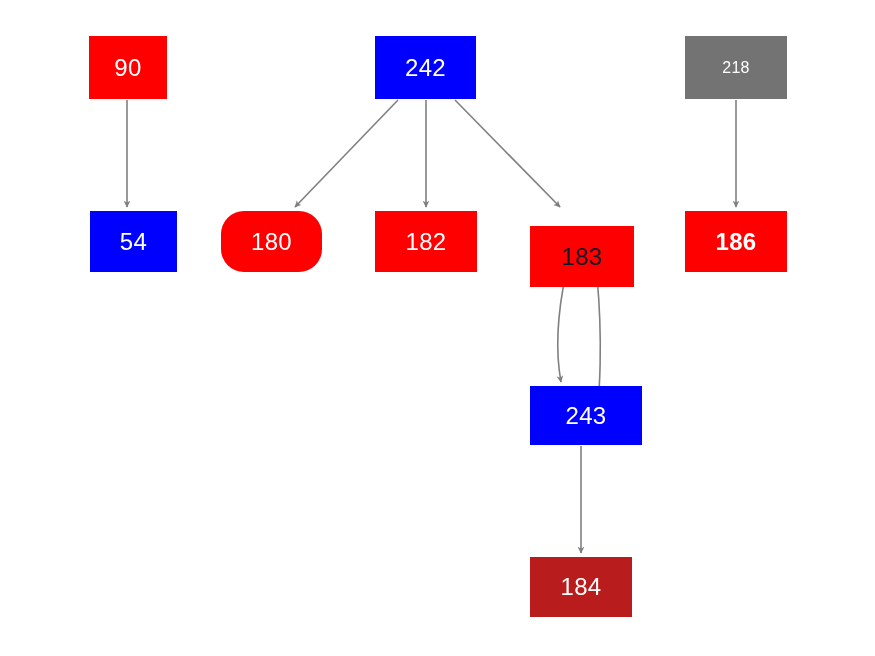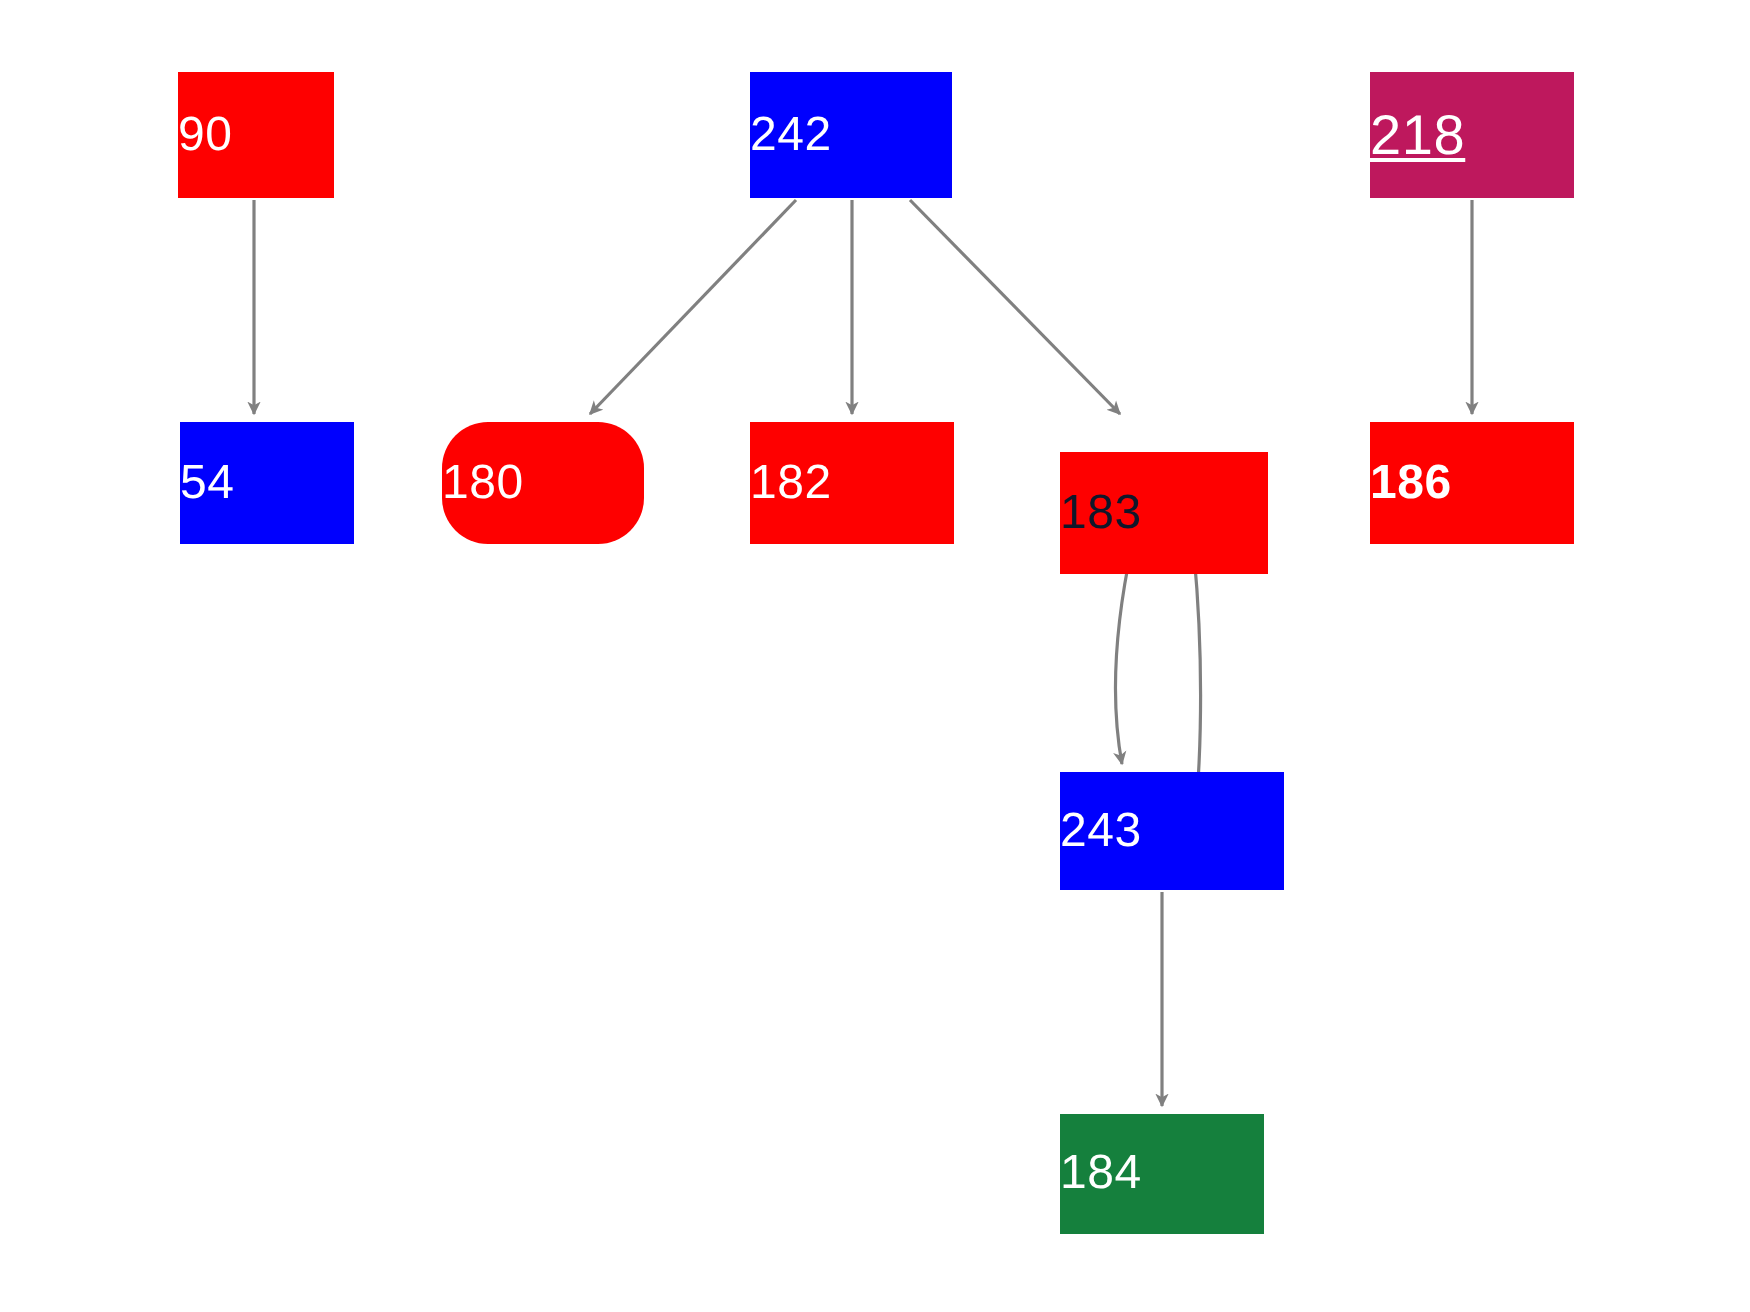--- a/index.html
+++ b/index.html
@@ -24,21 +24,21 @@
     left: 0;
     top: 0;
     width: 875px;
     height: 656px;
   }
   .node {
     position: absolute;
     box-sizing: border-box;
     display: flex;
     align-items: center;
-    justify-content: flex-start;
+    justify-content: center;
     color: #ffffff;
     font-size: 24px;
     line-height: 1;
     font-family: "Liberation Sans", sans-serif;
     letter-spacing: 0.3px;
     user-select: none;
   }
   .node-label {
     pointer-events: none;
   }
@@ -64,39 +64,39 @@
       <path d="M 581,446 L 581,553" fill="none" stroke="#808080" stroke-width="1.6" marker-end="url(#arrowhead)"></path>
     </svg>
 
   <div id="node-layer">
       <div class="node" style="left: 89px; top: 36px; width: 78px; height: 63px; background: rgb(254, 0, 0); color: rgb(255, 255, 255); font-size: 24px;">
         <span class="node-label">90</span>
       </div>
       <div class="node" style="left: 375px; top: 36px; width: 101px; height: 63px; background: rgb(0, 0, 254); color: rgb(255, 255, 255); font-size: 24px;">
         <span class="node-label">242</span>
       </div>
-      <div class="node" style="left: 685px; top: 36px; width: 102px; height: 63px; background: #be185d; color: rgb(255, 255, 255); font-size: 28px; text-decoration: underline;">
+      <div class="node" style="left: 685px; top: 36px; width: 102px; height: 63px; background: #737373; color: rgb(255, 255, 255); font-size: 16px;">
         <span class="node-label">218</span>
       </div>
       <div class="node" style="left: 90px; top: 211px; width: 87px; height: 61px; background: rgb(0, 0, 254); color: rgb(255, 255, 255); font-size: 24px;">
         <span class="node-label">54</span>
       </div>
       <div class="node" style="left: 221px; top: 211px; width: 101px; height: 61px; background: rgb(254, 0, 0); color: rgb(255, 255, 255); font-size: 24px; border-radius: 23px;">
         <span class="node-label">180</span>
       </div>
       <div class="node" style="left: 375px; top: 211px; width: 102px; height: 61px; background: rgb(254, 0, 0); color: rgb(255, 255, 255); font-size: 24px;">
         <span class="node-label">182</span>
       </div>
       <div class="node" style="left: 530px; top: 211px; width: 104px; height: 61px; background: rgb(254, 0, 0); color: #0f172a; font-size: 24px; margin-top: 15px;">
         <span class="node-label">183</span>
       </div>
       <div class="node" style="left: 685px; top: 211px; width: 102px; height: 61px; background: rgb(254, 0, 0); color: #ffffff; font-size: 24px; font-weight: bold;">
         <span class="node-label">186</span>
       </div>
       <div class="node" style="left: 530px; top: 386px; width: 112px; height: 59px; background: rgb(0, 0, 254); color: rgb(255, 255, 255); font-size: 24px;">
         <span class="node-label">243</span>
       </div>
-      <div class="node" style="left: 530px; top: 557px; width: 102px; height: 60px; background: #15803d; color: rgb(255, 255, 255); font-size: 24px;">
+      <div class="node" style="left: 530px; top: 557px; width: 102px; height: 60px; background: #b91c1c; color: rgb(255, 255, 255); font-size: 24px;">
         <span class="node-label">184</span>
       </div>
     </div>
 
 </div>
 
 </body></html>

